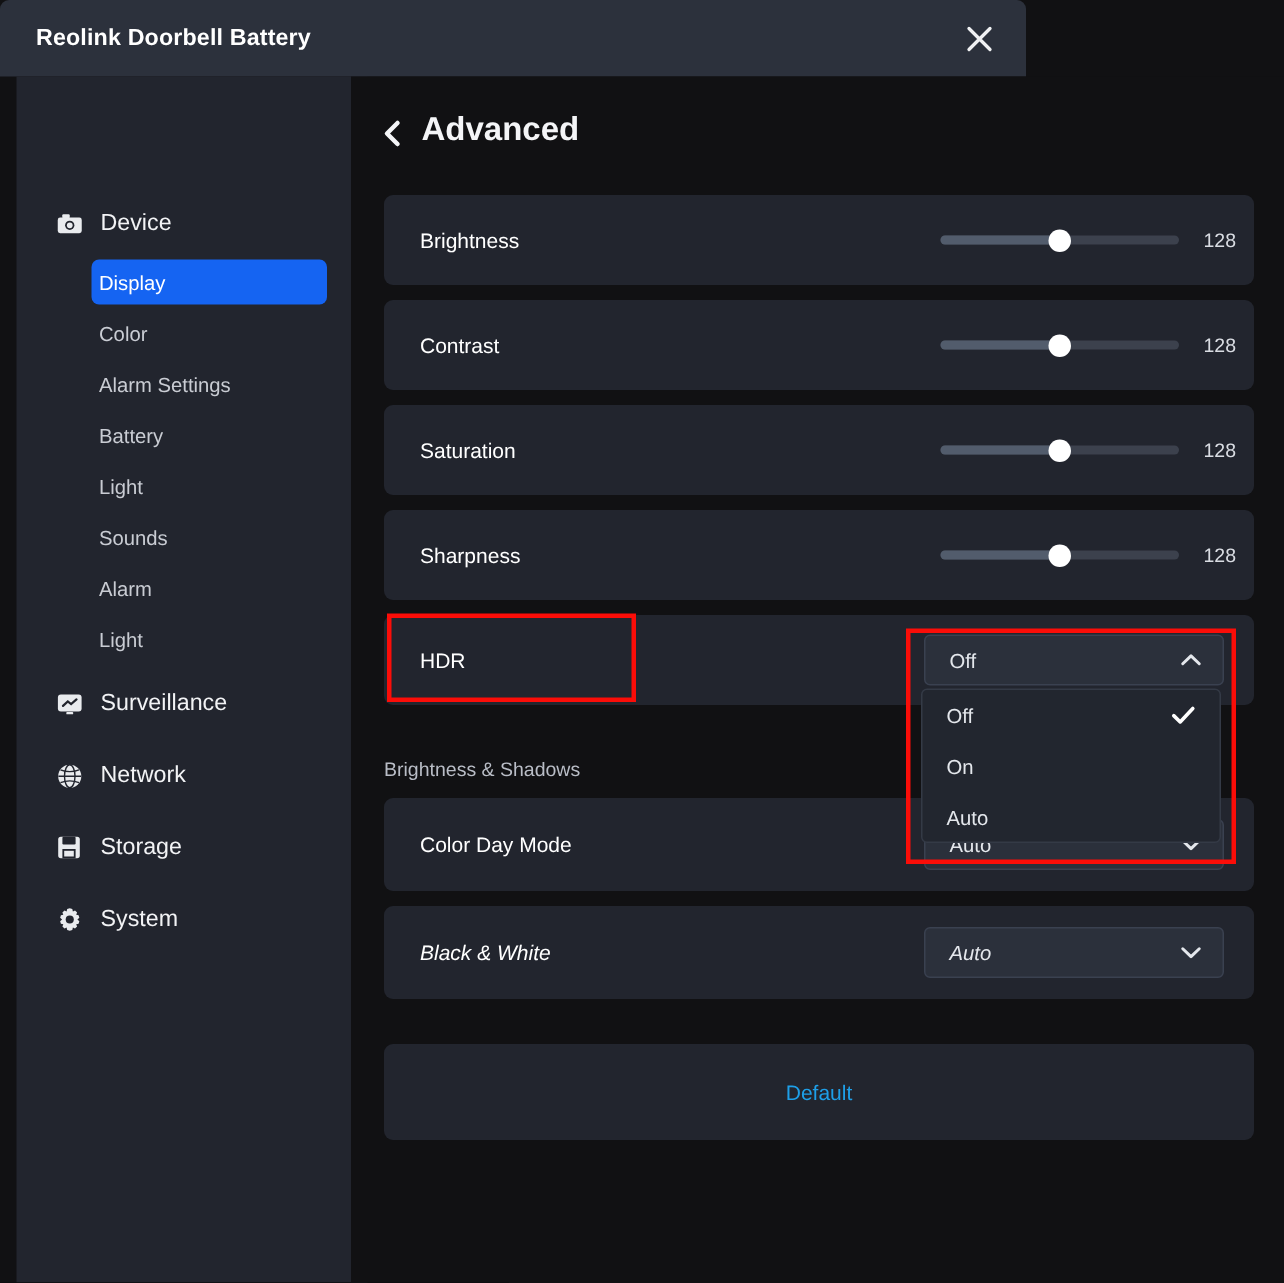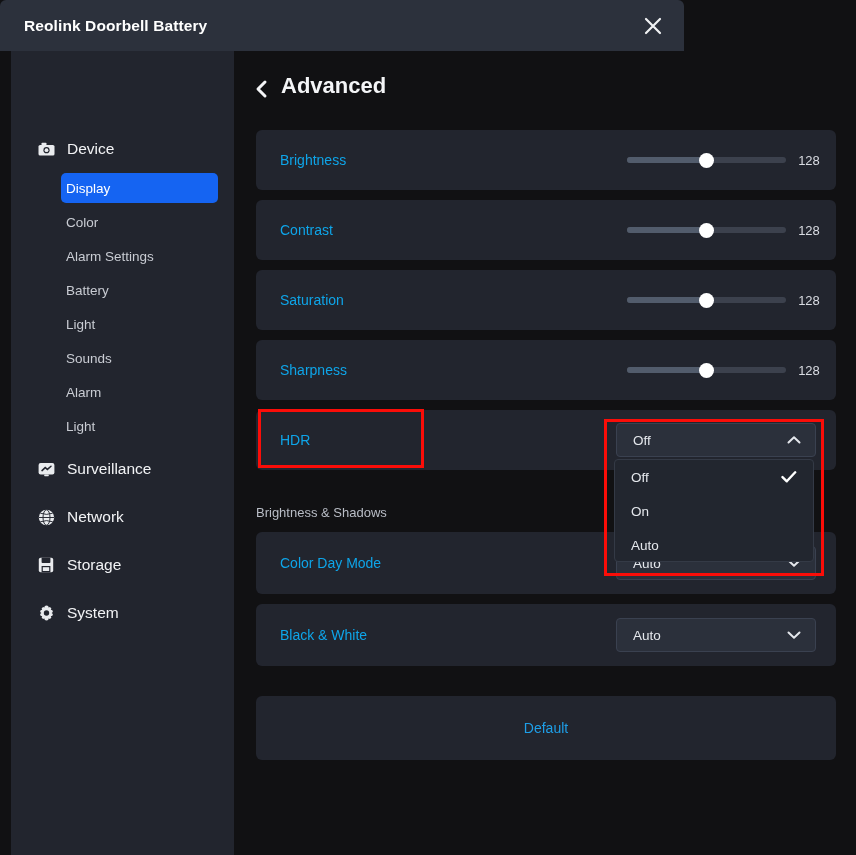--- a/index.html
+++ b/index.html
@@ -97,21 +97,21 @@
 
   .card {
     position: absolute; left: 22px;
     width: 580px;
     background: #22252e;
     border-radius: 6px;
   }
   .row-label {
     position: absolute; left: 24px; top: 50%;
     transform: translateY(-50%);
-    color: #0ea5e9;
+    color: #ffffff;
     font-size: 14px;
   }
 
   
   .slider-wrap {
     position: absolute; right: 50px; top: 50%;
     transform: translateY(-50%);
     width: 159px; height: 18px;
   }
   .track {
@@ -133,21 +133,21 @@
     background: #ffffff;
     border-radius: 50%;
     cursor: pointer;
   }
   .slider-val {
     position: absolute; right: 12px; top: 50%;
     transform: translateY(-50%);
     color: #d9dce2;
     font-size: 13px;
     width: 30px;
-    text-align: center;
+    text-align: right;
   }
 
   
   .select {
     position: absolute; right: 20px; top: 50%;
     transform: translateY(-50%);
     width: 200px; height: 34px;
     background: #2b303b;
     border: 1px solid #3a4150;
     border-radius: 4px;
@@ -399,21 +399,21 @@
       <div class="select">
         <span class="val">Auto</span>
         <span class="chev">
           <svg width="14" height="9" viewBox="0 0 14 9">
             <path d="M1.5 2 L7 7.2 L12.5 2" stroke="#e4e7ec" stroke-width="2" fill="none" stroke-linecap="round" stroke-linejoin="round"></path>
           </svg>
         </span>
       </div>
     </div>
 
-    <div class="card" style="top:553px; height:62px;">
+    <div class="card" style="top:553px; height:62px;font-style:italic;">
       <div class="row-label">Black &amp; White</div>
       <div class="select">
         <span class="val">Auto</span>
         <span class="chev">
           <svg width="14" height="9" viewBox="0 0 14 9">
             <path d="M1.5 2 L7 7.2 L12.5 2" stroke="#e4e7ec" stroke-width="2" fill="none" stroke-linecap="round" stroke-linejoin="round"></path>
           </svg>
         </span>
       </div>
     </div>

